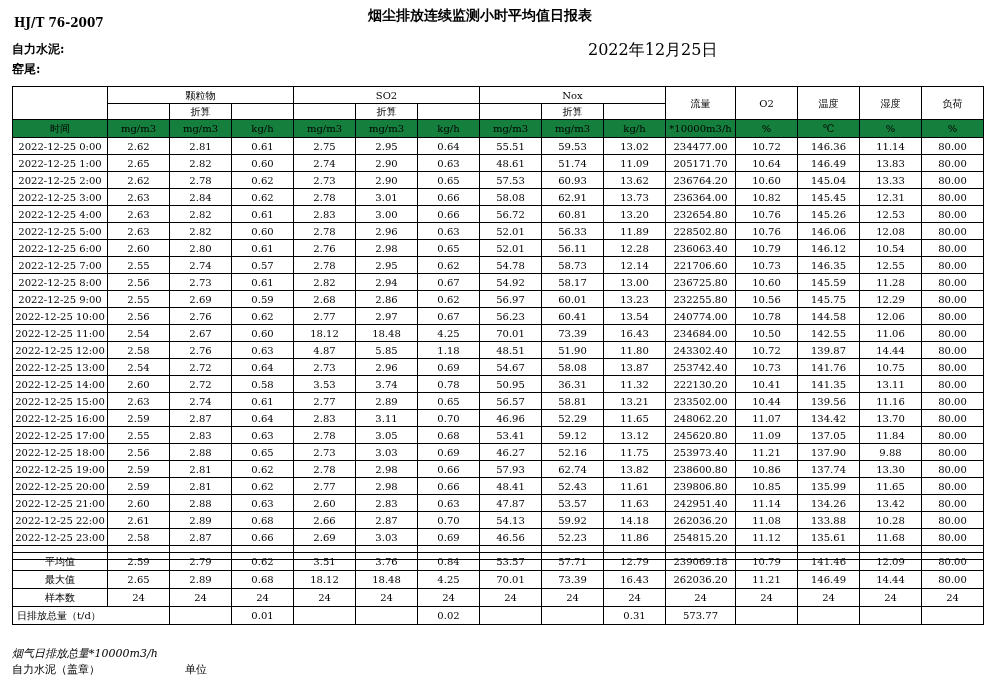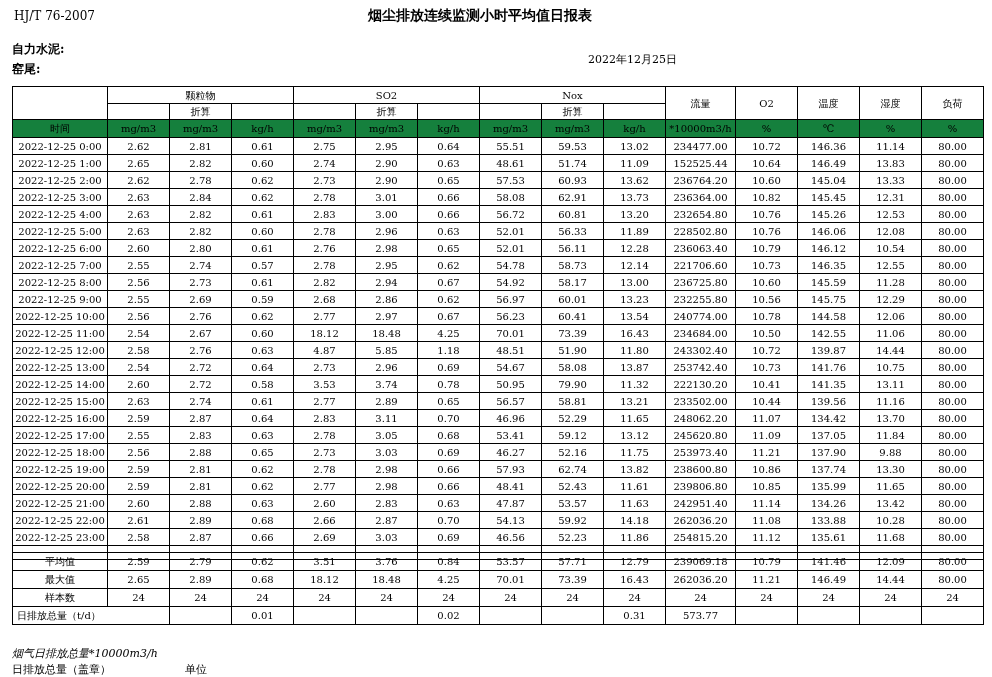--- a/index.html
+++ b/index.html
@@ -2,26 +2,26 @@
 <html><head>
 <meta charset="utf-8">
 <style>
   html,body{margin:0;padding:0;background:#fff;}
   body{
     width:992px;height:677px;position:relative;overflow:hidden;
     font-family:"DejaVu Serif","Liberation Serif",serif;
     color:#000;
     -webkit-font-smoothing:none;
   }
-  .std{position:absolute;left:14px;top:9px;font-weight:normal;font-size:12px;font-family:"DejaVu Serif",serif;}
+  .std{position:absolute;left:14px;top:16px;font-weight:bold;font-size:12px;font-family:"DejaVu Serif",serif;}
   .title{position:absolute;left:0;top:7px;width:960px;text-align:center;font-weight:bold;font-size:14px;
          font-family:"DejaVu Sans","Liberation Sans",sans-serif;}
   .company{position:absolute;left:12px;top:41px;font-weight:bold;font-size:12px;}
   .kiln{position:absolute;left:12px;top:61px;font-weight:bold;font-size:12px;}
-  .date{position:absolute;left:588px;top:52px;font-size:11px;}
+  .date{position:absolute;left:588px;top:40px;font-size:16px;}
 
   table{border-collapse:collapse;table-layout:fixed;}
   #main-table{position:absolute;left:12px;top:86px;}
   #summary-table{position:absolute;left:12px;top:552px;padding-left:31px;}
   td{
     border:1px solid #000;
     font-size:10px;
     text-align:center;
     vertical-align:middle;
     padding:0;
@@ -131,21 +131,21 @@
         <td>2022-12-25 1:00</td>
         <td>2.65</td>
         <td>2.82</td>
         <td>0.60</td>
         <td>2.74</td>
         <td>2.90</td>
         <td>0.63</td>
         <td>48.61</td>
         <td>51.74</td>
         <td>11.09</td>
-        <td>152525.44</td>
+        <td>205171.70</td>
         <td>10.64</td>
         <td>146.49</td>
         <td>13.83</td>
         <td>80.00</td>
       </tr>
       <tr>
         <td>2022-12-25 2:00</td>
         <td>2.62</td>
         <td>2.78</td>
         <td>0.62</td>
@@ -350,21 +350,21 @@
       </tr>
       <tr>
         <td>2022-12-25 14:00</td>
         <td>2.60</td>
         <td>2.72</td>
         <td>0.58</td>
         <td>3.53</td>
         <td>3.74</td>
         <td>0.78</td>
         <td>50.95</td>
-        <td>79.90</td>
+        <td>36.31</td>
         <td>11.32</td>
         <td>222130.20</td>
         <td>10.41</td>
         <td>141.35</td>
         <td>13.11</td>
         <td>80.00</td>
       </tr>
       <tr>
         <td>2022-12-25 15:00</td>
         <td>2.63</td>
@@ -621,14 +621,14 @@
         <td>573.77</td>
         <td></td>
         <td></td>
         <td></td>
         <td></td>
       </tr>
     </tbody>
 </table>
 
 <div class="footer-line1">烟气日排放总量*10000m3/h</div>
-<div class="footer-line2">日排放总量（盖章）</div>
+<div class="footer-line2">自力水泥（盖章）</div>
 <div class="footer-unit">单位</div>
 
 </body></html>

